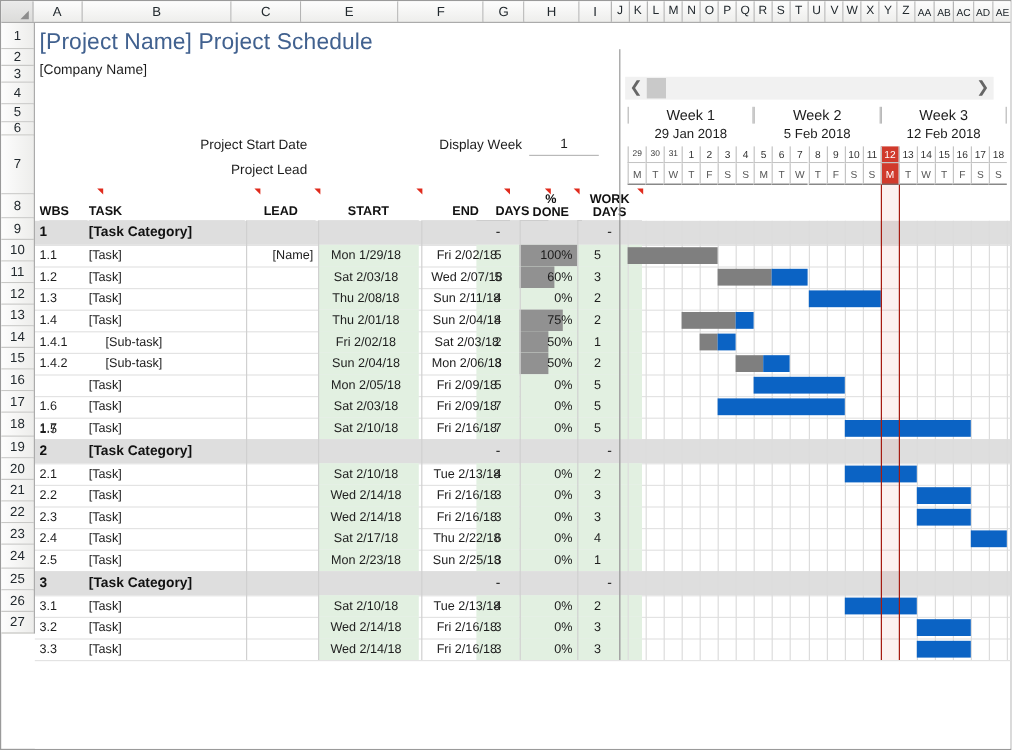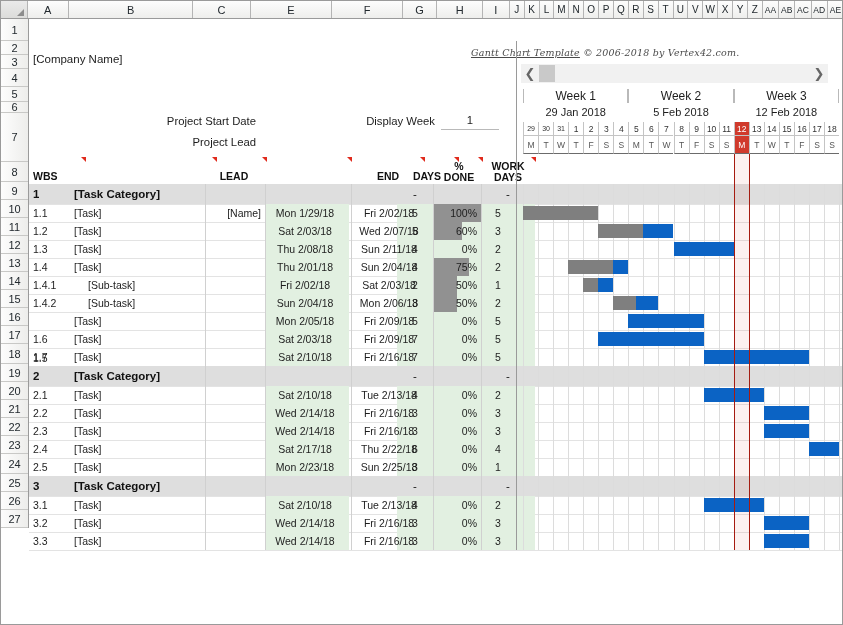--- a/index.html
+++ b/index.html
@@ -257,36 +257,35 @@
       <div class="rowhdr" style="height: 18px;">22</div>
       <div class="rowhdr" style="height: 18px;">23</div>
       <div class="rowhdr" style="height: 20px;">24</div>
       <div class="rowhdr" style="height: 18px;">25</div>
       <div class="rowhdr" style="height: 18px;">26</div>
       <div class="rowhdr" style="height: 18px;">27</div>
     </div>
 
   <div class="sheet" id="sheet">
 
+    <div class="cell title" style="left:4px; top:6px;">[Project Name] Project Schedule</div>
     <div class="cell subtitle" style="left:4px; top:34px;">[Company Name]</div>
 
-    <div class="cell watermark" style="left:442px; top:28px;">
-      <span class="lnk">Gantt Chart Template</span>
-      <span>© 2006-2018 by Vertex42.com.</span>
-    </div>
 
     <div class="cell info-label" style="left:52px; top:96px; width:175px;">Project Start Date</div>
 
     <div class="cell info-label" style="left:52px; top:117px; width:175px;">Project Lead</div>
 
     <div class="cell info-label" style="left:300px; top:96px; width:106px;">Display Week</div>
     <div class="cell info-value" style="left:412px; top:95px; width:58px; height:16px;">1</div>
 
     <div class="cell th" style="left:4px; top:138px; width:40px; height:28px;">WBS</div>
+    <div class="cell th" style="left:45px; top:138px; width:130px; height:28px;">TASK</div>
     <div class="cell th center" style="left:176px; top:138px; width:58px; height:28px;">LEAD</div>
+    <div class="cell th center" style="left:236px; top:138px; width:84px; height:28px;">START</div>
     <div class="cell th center" style="left:322px; top:138px; width:74px; height:28px;">END</div>
     <div class="cell th center" style="left:368px; top:138px; width:60px; height:28px;">DAYS</div>
     <div class="cell th two center" style="left:404px; top:138px; width:52px; height:28px;">
       <div class="stack">
         <div>%</div>
         <div>DONE</div>
       </div>
     </div>
     <div class="cell th two center" style="left:452px; top:138px; width:54px; height:28px;">
       <div class="stack">

